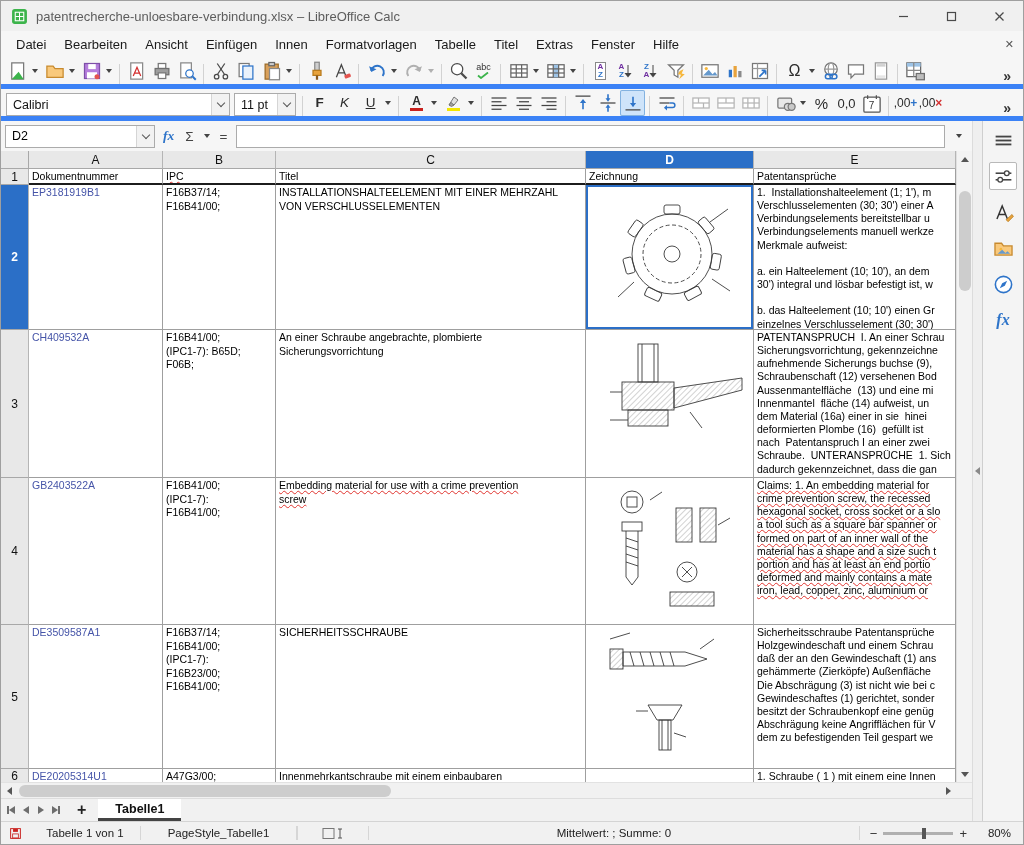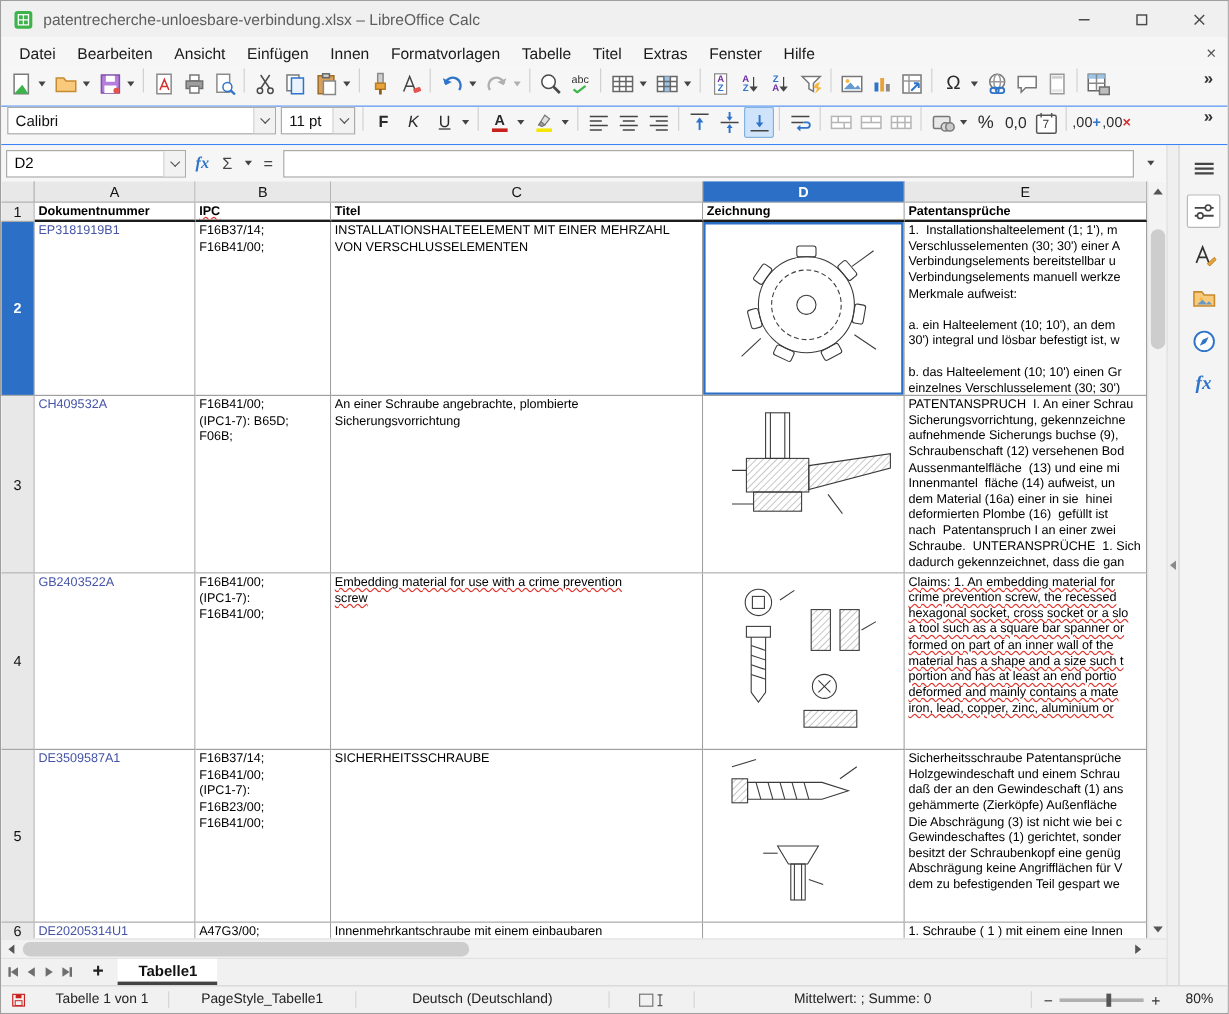--- a/index.html
+++ b/index.html
@@ -14,21 +14,21 @@
 .win-controls{margin-left:auto;display:flex;height:100%}
 .win-btn{width:48px;display:flex;align-items:center;justify-content:center}
 .win-btn svg{width:11px;height:11px;stroke:#4a4a4a;stroke-width:1.2;fill:none}
 
 
 .menubar{flex:0 0 26px;background:#f6f6f6;display:flex;align-items:center;font-size:13px;color:#1a1a1a;padding-left:6px}
 .menu-item{padding:4px 9px;border-radius:2px}
 .menu-close{margin-left:auto;margin-right:9px;font-size:11px;color:#555}
 
 
-.toolbar{flex:0 0 32px;background:#f6f6f6;display:flex;align-items:flex-start;padding:0 3px;border-bottom:1px solid #3b82f6}
+.toolbar{flex:0 0 32px;background:#f6f6f6;display:flex;align-items:flex-end;padding:0 3px;border-bottom:5px solid #3b82f6}
 .tbtn{display:flex;align-items:center;padding:0 1px}
 .tbi{height:26px;min-width:25px;display:flex;align-items:center;justify-content:center;border-radius:2px;position:relative}
 .tbi svg{width:20px;height:20px}
 .dd{width:0;height:0;border-left:3.5px solid transparent;border-right:3.5px solid transparent;border-top:4px solid #444;margin:0 2px}
 .dd.dis{border-top-color:#b0b0b0}
 .tb-sep{width:1px;height:20px;background:#d2d2d2;margin:0 4px}
 .tb-overflow{margin-left:auto;font-size:14px;color:#333;padding:0 9px;font-weight:bold}
 .txt-ic{font-size:13.5px;color:#2b2b2b;line-height:1}
 .combo{height:23px;background:#fff;border:1px solid #ababab;display:flex;align-items:center;font-size:12.5px;color:#111;margin:0 2px}
 .combo-text{padding-left:6px;flex:1;white-space:nowrap;overflow:hidden}
@@ -48,21 +48,21 @@
 
 
 .main{flex:1;display:flex;min-height:0}
 .left-col{width:971px;display:flex;flex-direction:column}
 .grid-wrap{height:633px;display:flex;background:#fdfdfd;overflow:hidden}
 .grid{width:955px;display:grid;grid-template-columns:28px 134px 113px 310px 168px 202px;grid-template-rows:18px 16px 145px 148px 147px 144px 15px}
 .ch{background:#e8e8e8;border-right:1px solid #b5b5b5;border-bottom:1px solid #a8a8a8;font-size:12px;display:flex;align-items:center;justify-content:center;color:#111}
 .ch.sel{background:#2b6fc7;color:#fff;font-weight:bold}
 .corner{background:#e8e8e8;border-right:1px solid #a8a8a8;border-bottom:1px solid #a8a8a8}
 .cell{background:#fff;border-right:1px solid #9f9f9f;border-bottom:1px solid #9f9f9f;overflow:hidden;font-size:10.5px;line-height:13.5px;padding:1px 3px;white-space:pre;color:#000}
-.hdr1{font-weight:bold;border-bottom:2px solid #1c1c1c}
+.hdr1{font-weight:normal;border-bottom:2px solid #1c1c1c}
 .claims{line-height:13.15px}
 .link{color:#4554a8;}
 .squiggle{text-decoration:underline;text-decoration-style:wavy;text-decoration-color:#e0342f;text-decoration-thickness:1px}
 .dcell{display:flex;align-items:flex-start;justify-content:center;padding:2px;white-space:normal}
 .sel-cell{box-shadow:inset 0 0 0 2px #2b6fc7}
 .drawing{stroke:#3a3a3a;fill:none;stroke-width:0.9}
 
 
 .vsb{width:16px;position:relative;background:#f3f3f3;border-left:1px solid #e0e0e0}
 .sb-btn{position:absolute;left:0;width:16px;height:16px;display:flex;align-items:center;justify-content:center}
@@ -850,21 +850,20 @@
         <svg width="13" height="13" viewBox="0 0 16 16">
           <rect x="2" y="2" width="12" height="12" fill="none" stroke="#c9211e" stroke-width="1.2"></rect>
           <rect x="5" y="2.5" width="6" height="3.5" fill="#c9211e"></rect>
           <rect x="4.5" y="8.5" width="7" height="5" fill="none" stroke="#c9211e"></rect>
         </svg>
       </span>
     <span class="sb-sec" style="width:110px">Tabelle 1 von 1</span>
     <span class="sb-sep"></span>
     <span class="sb-sec" style="width:155px">PageStyle_Tabelle1</span>
     <span class="sb-sep"></span>
-    <span class="sb-sec" style="width:210px">Deutsch (Deutschland)</span>
     <span class="sb-sep"></span>
     <span class="sb-sec" style="width:70px">
         <svg width="22" height="13" viewBox="0 0 22 13">
           <rect x="1" y="1.5" width="11" height="10" fill="none" stroke="#777"></rect>
           <path d="M16 2 h4 M18 2 v9 M16 11 h4" stroke="#555" fill="none"></path>
         </svg>
       </span>
     <span class="sb-sep"></span>
     <span class="sb-sec" style="flex:1">Mittelwert: ; Summe: 0</span>
     <span class="sb-sep"></span>

